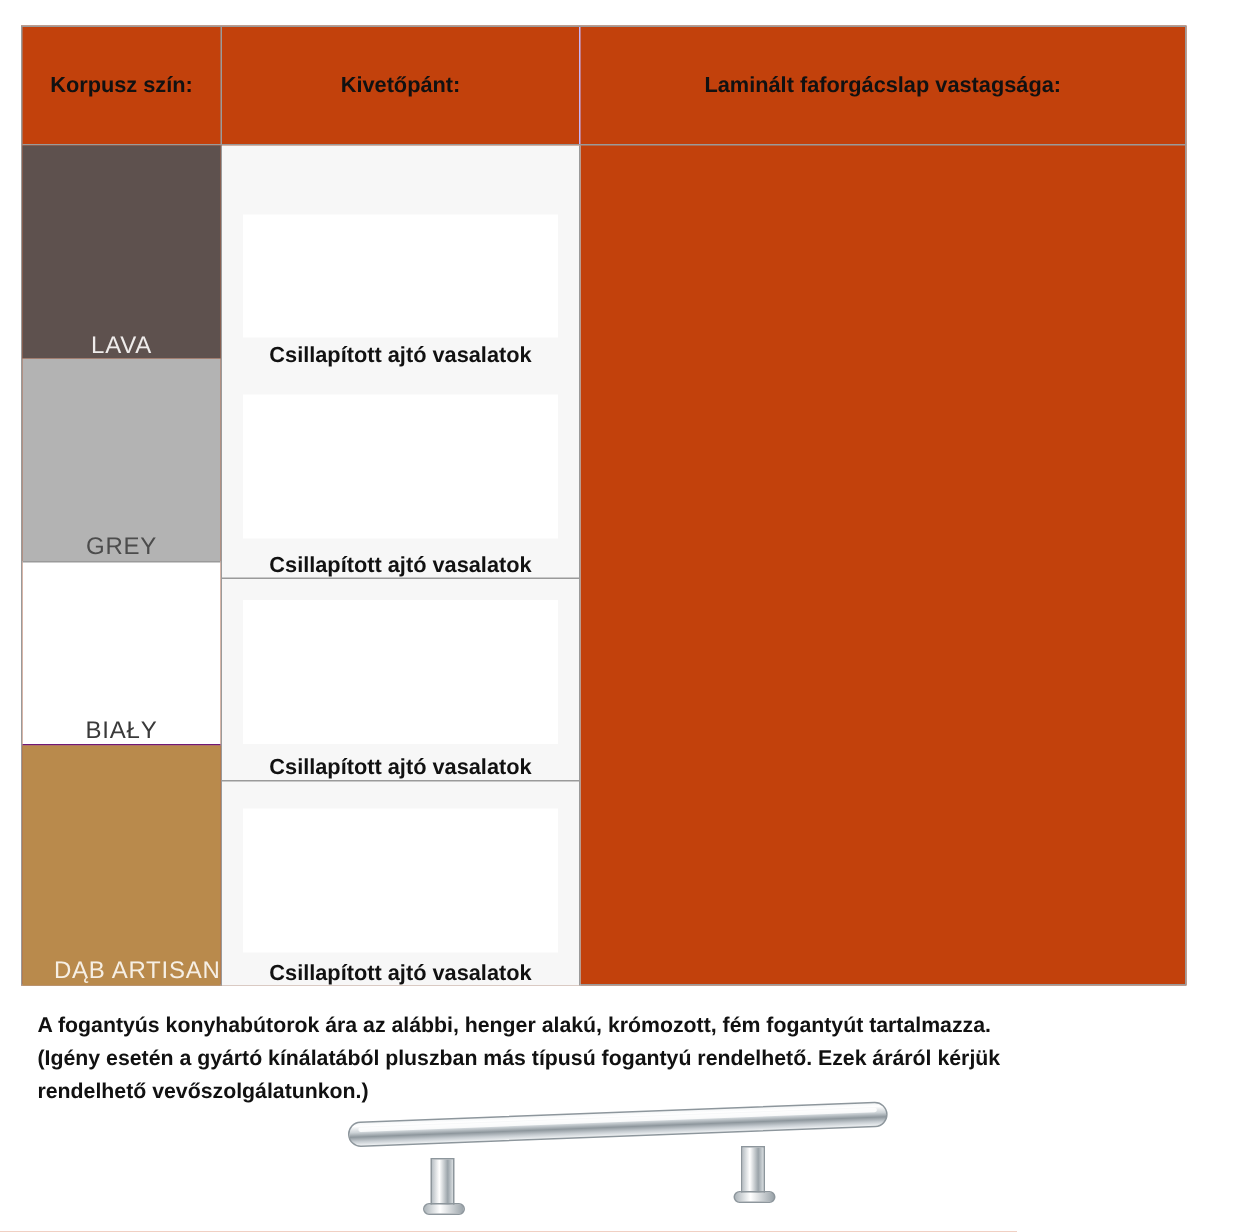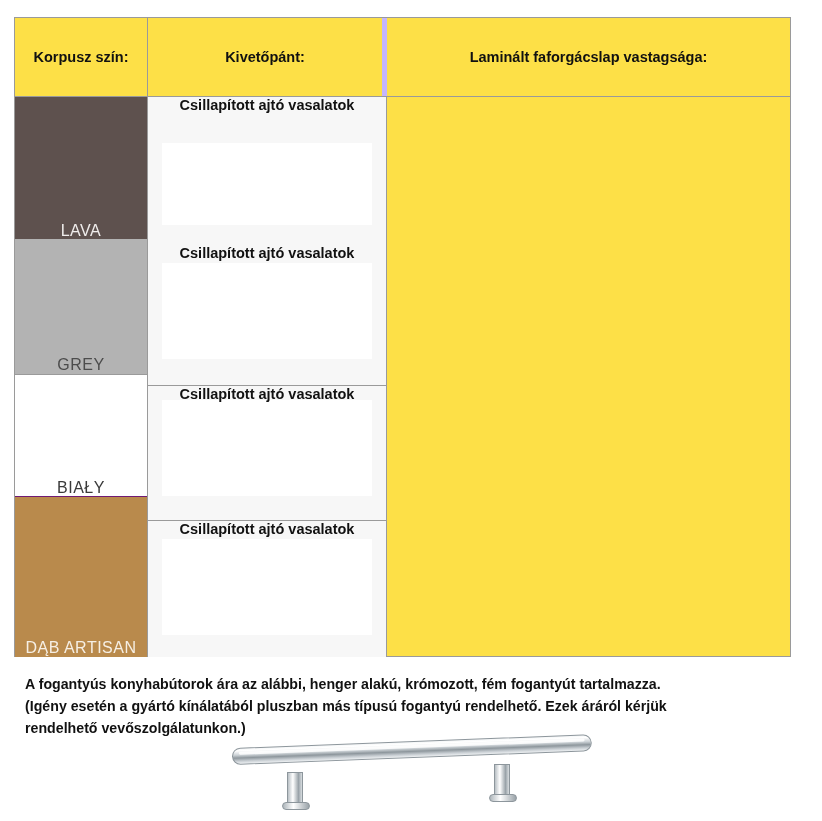--- a/index.html
+++ b/index.html
@@ -18,41 +18,41 @@
 
   
   .table-wrap {
     position: absolute;
     left: 14px;
     top: 17px;
     width: 777px;
     height: 640px;
     border: 1px solid #9a9a9a;
     box-sizing: border-box;
-    background: #fde047;
+    background: #c2410c;
   }
 
   .hdr-row {
     display: flex;
     height: 79px;
     border-bottom: 1px solid #9a9a9a;
     box-sizing: border-box;
   }
   .hdr-cell {
     display: flex;
     align-items: center;
     justify-content: center;
     font-size: 14.5px;
     font-weight: bold;
     color: #111;
     box-sizing: border-box;
     text-align: center;
   }
   .col-1 { width: 133px; border-right: 1px solid #9a9a9a; }
-  .col-2 { width: 239px; border-right: 5px solid #c4b5fd; }
+  .col-2 { width: 239px; border-right: 1px solid #c4b5fd; }
   .col-3 { flex: 1; }
 
   .body-row {
     display: flex;
     height: 560px;
   }
 
   
   .swatch-col {
     width: 133px;
@@ -76,21 +76,21 @@
     text-align: center;
     line-height: 1.05;
     z-index: 2;
   }
   .sw-lava  { height: 148px; background: #5e514e; }
   .sw-lava .label { color: #efeceb; }
   .sw-grey  { height: 140px; background: #b3b3b3; }
   .sw-grey .label { color: #4c4c4c; }
   .sw-white { height: 128px; background: #ffffff; border-top: 1px solid #9a9a9a; border-bottom: 1px solid #701a75; align-items: flex-end; }
   .sw-white .label { color: #3a3a3a; }
-  .sw-oak   { height: 166px; background: #b98a4c; }
+  .sw-oak   { height: 166px; background: #b98a4c; justify-content: flex-end; }
   .sw-oak .label { color: #f6efe4; }
 
   
   .oak-grain {
     position: absolute;
     inset: 0;
     background:
       repeating-linear-gradient(92deg,
         rgba(120,78,34,0.38) 0px,
         rgba(120,78,34,0.38) 1.5px,
@@ -111,21 +111,21 @@
     border-right: 1px solid #9a9a9a;
     box-sizing: border-box;
     display: flex;
     flex-direction: column;
     background: #f7f7f7;
   }
   .hinge-cell {
     position: relative;
     box-sizing: border-box;
     display: flex;
-    align-items: flex-start;
+    align-items: flex-end;
     justify-content: center;
     text-align: center;
   }
   .hinge-cell .htxt {
     font-size: 14.5px;
     font-weight: bold;
     color: #111;
     z-index: 2;
     position: relative;
   }

